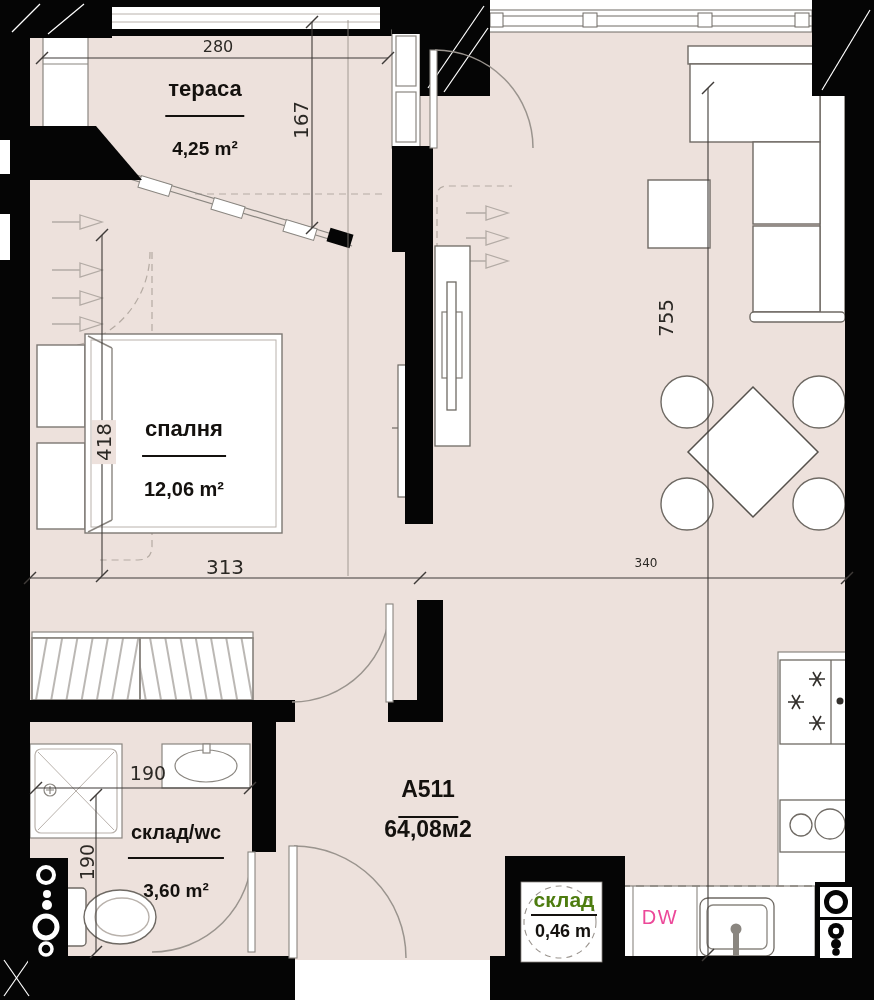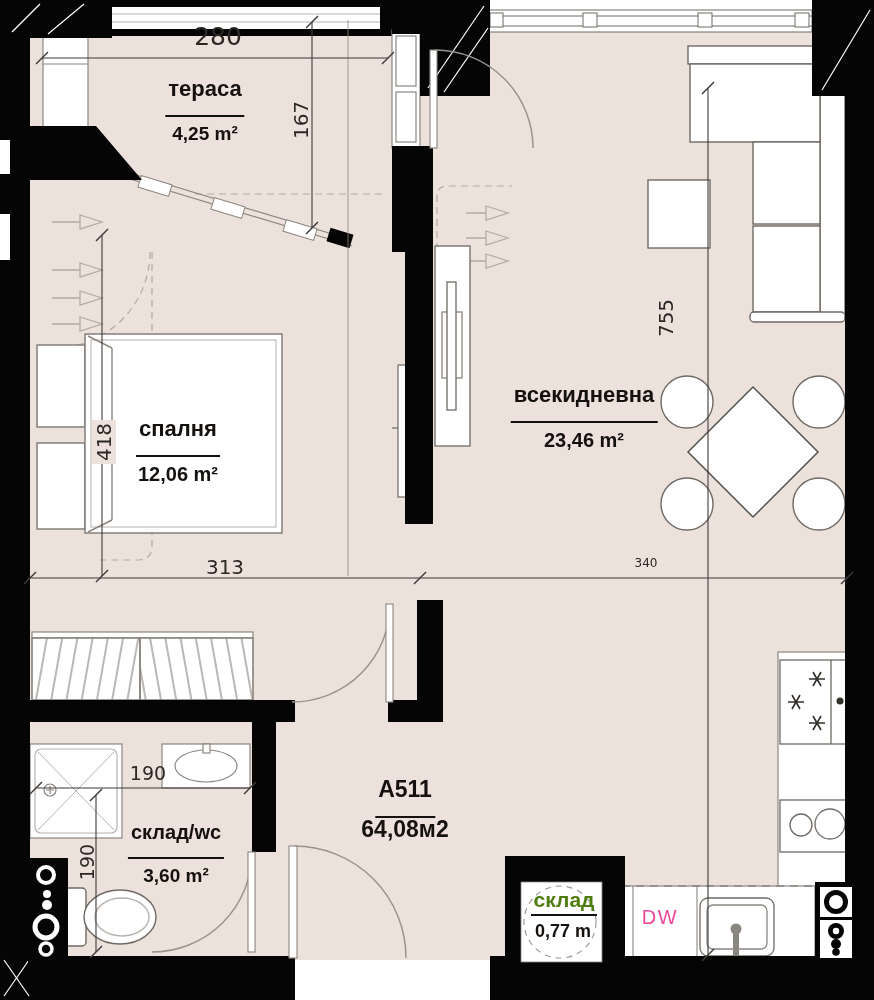--- a/index.html
+++ b/index.html
@@ -2,21 +2,21 @@
 <html><head>
 <meta charset="utf-8">
 <style>
   html,body{margin:0;padding:0;background:#fff}
   .plan{position:relative;width:874px;height:1000px;background:#fff;
         font-family:"Liberation Sans",sans-serif;overflow:hidden}
   .plan svg{position:absolute;left:0;top:0;z-index:1}
   .lbl{position:absolute;transform:translateX(-50%);text-align:center;color:#14110e;
        font-weight:700;line-height:1;white-space:nowrap;z-index:3}
   .rn{display:inline-block;border-bottom:2.5px solid #14110e;padding:0 3px 15px}
-  .ra{display:block;margin-top:7px}
+  .ra{display:block;margin-top:22px}
   .dim{position:absolute;color:#2b2824;font-family:"DejaVu Sans",sans-serif;font-weight:400;
        z-index:3;transform:translateX(-50%);white-space:nowrap}
   .dimv{transform:translate(-50%,-50%) rotate(-90deg)}
   .dim418{background:#EDE1DC;padding:0 3px}
   .dw{position:absolute;color:#ec4899;font-weight:400;letter-spacing:1.5px;z-index:3;
       transform:translateX(-50%);font-family:"Liberation Sans",sans-serif}
   .storage-name{position:absolute;left:524px;top:888px;width:80px;overflow:hidden;
       text-align:center;font-weight:700;font-size:21px;z-index:3;color:#4d7c0f}
   .storage-name .rn{border-bottom-width:2px;padding-bottom:2px}
   .storage-area{position:absolute;left:524px;top:921px;width:78px;overflow:hidden;
@@ -287,42 +287,38 @@
       <line x1="90" y1="801" x2="102" y2="789"></line>
           <line x1="90" y1="958" x2="102" y2="946"></line>
     </g>
   </g>
 </svg>
 
   <div class="lbl" style="left:205px;top:78px;font-size:22px">
     <span class="rn">тераса</span>
     <span class="ra" style="font-size:19px">4,25 m²</span>
   </div>
-  <div class="lbl" style="left:178px;top:418px;font-size:22px">
+  <div class="lbl" style="left:184px;top:418px;font-size:22px">
     <span class="rn">спалня</span>
     <span class="ra" style="font-size:20px">12,06 m²</span>
-  </div>
-  <div class="lbl" style="left:584px;top:384px;font-size:22px">
-    <span class="rn">всекидневна</span>
-    <span class="ra" style="font-size:20px">23,46 m²</span>
   </div>
   <div class="lbl" style="left:176px;top:822px;font-size:20px">
     <span class="rn">склад/wc</span>
     <span class="ra" style="font-size:19px">3,60 m²</span>
   </div>
-  <div class="lbl" style="left:405px;top:778px;font-size:23px">
+  <div class="lbl" style="left:428px;top:778px;font-size:23px">
     <span class="rn">A511</span>
     <span class="ra" style="margin-top:0">64,08м2</span>
   </div>
   <div class="storage-name">
     <span class="rn">склад</span>
   </div>
-  <div class="storage-area">0,77 m</div>
-
-  <div class="dim" style="left:218px;top:22px;font-size:25px">280</div>
+  <div class="storage-area">0,46 m</div>
+
+  <div class="dim" style="left:218px;top:37px;font-size:16px">280</div>
   <div class="dim dimv" style="left:301px;top:120px;font-size:20px">167</div>
   <div class="dim dimv dim418" style="left:104px;top:442px;font-size:20px">418</div>
   <div class="dim" style="left:225px;top:555px;font-size:20px">313</div>
   <div class="dim" style="left:646px;top:556px;font-size:12px">340</div>
   <div class="dim dimv" style="left:666px;top:318px;font-size:20px">755</div>
   <div class="dim" style="left:148px;top:762px;font-size:19px">190</div>
   <div class="dim dimv" style="left:87px;top:862px;font-size:19px">190</div>
   <div class="dw" style="left:660px;top:906px;font-size:20px">DW</div>
 </div>
 

